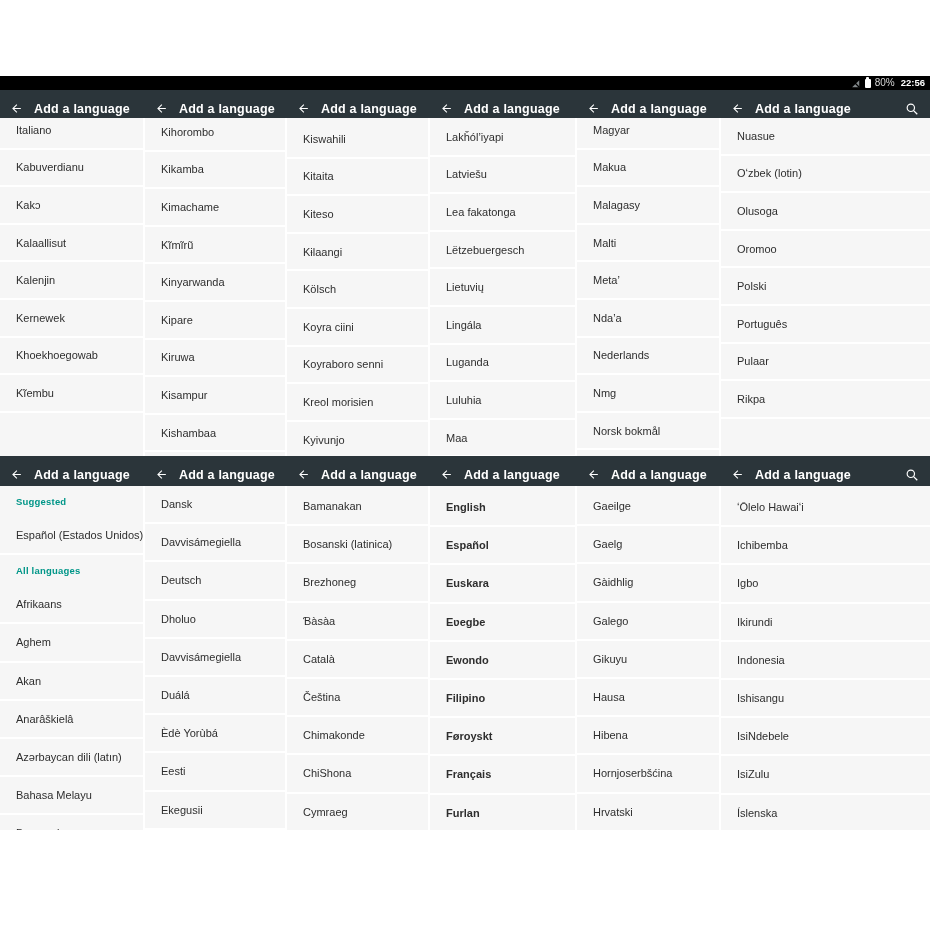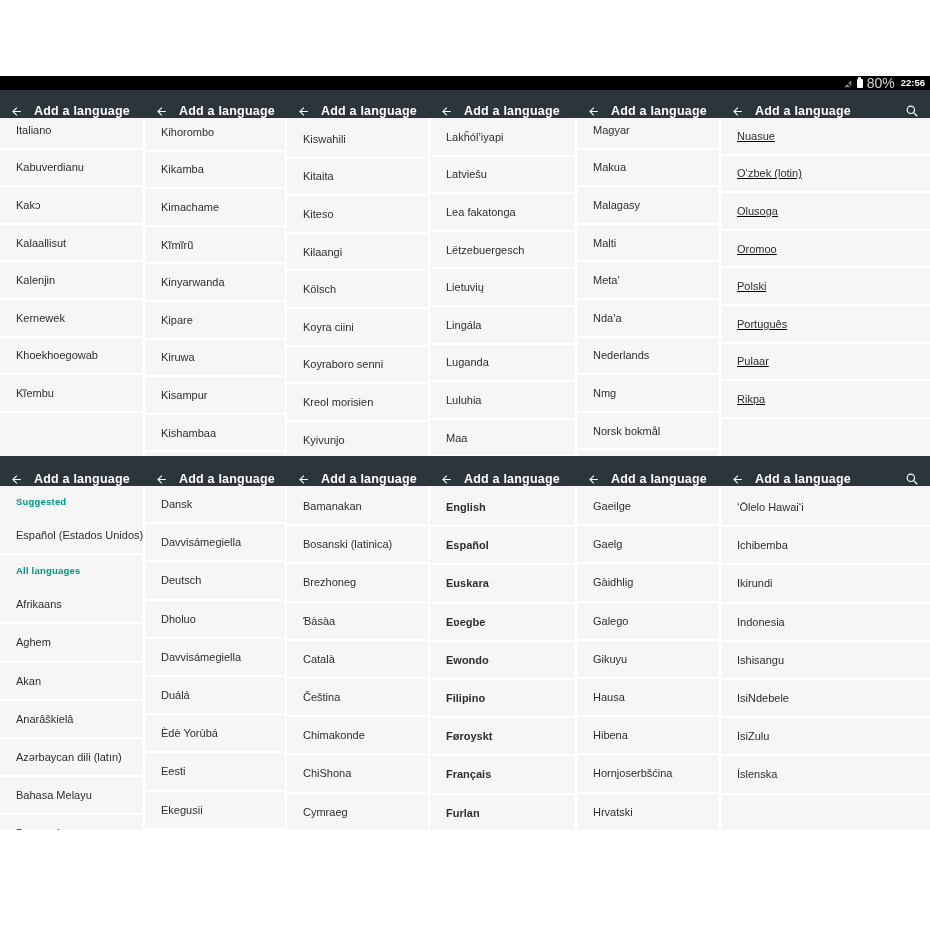--- a/index.html
+++ b/index.html
@@ -16,32 +16,32 @@
   .screen{width:930px;height:930px;background:#fff;overflow:hidden;position:relative;}
   .top-blank{height:76px;background:#fff;}
   .status-bar{
     height:14px;background:var(--status-bg);
     display:flex;align-items:center;justify-content:flex-end;
     gap:3px;padding-right:5px;
   }
   .no-sim{display:flex;align-items:center;opacity:.75;}
   .batt{display:inline-block;width:6px;height:9px;background:#fff;border-radius:1px;position:relative;margin-left:2px;}
   .batt::before{content:"";position:absolute;top:-2px;left:1.5px;width:3px;height:2px;background:#fff;border-radius:1px 1px 0 0;}
-  .batt-pct{color:#d6d6d6;font-size:14px;line-height:1;margin-left:1px;}
+  .batt-pct{color:#d6d6d6;font-size:10px;line-height:1;margin-left:1px;}
   .clock{color:#fff;font-size:9.5px;font-weight:bold;line-height:1;margin-left:3px;}
   .panel-row{
     display:grid;
     grid-template-columns:145px 142px 143px 147px 144px 1fr;
     height:366px;
   }
   .panel-row.row2{height:374px;}
   .panel{display:flex;flex-direction:column;overflow:hidden;}
   .app-bar{
     background:var(--app-bar-bg);height:28px;flex:0 0 auto;
-    display:flex;align-items:flex-end;padding:4px 11px 0 10px;
+    display:flex;align-items:flex-start;padding:12px 11px 0 10px;
   }
   .row2 .app-bar{height:30px;}
   .back-btn{display:flex;align-items:center;flex:0 0 auto;cursor:pointer;}
   .bar-title{color:#fff;font-size:12.5px;font-weight:600;margin-left:11px;letter-spacing:.2px;white-space:nowrap;}
   .search-btn{margin-left:auto;display:flex;align-items:center;cursor:pointer;}
   .list{flex:1;background:var(--list-bg);overflow:hidden;border-right:2px solid #fff;}
   .panel:last-child .list{border-right:none;}
   .scroll{will-change:transform;}
   .lang-item{
     height:37.6px;border-bottom:2px solid var(--divider);
@@ -283,21 +283,21 @@
           </span>
           <span class="bar-title">Add a language</span>
           <span class="search-btn">
             <svg width="14" height="14" viewBox="0 0 24 24">
               <circle cx="10" cy="10" r="6.3" fill="none" stroke="#fff" stroke-width="2"></circle>
               <line x1="14.8" y1="14.8" x2="21" y2="21" stroke="#fff" stroke-width="2.2"></line>
             </svg>
           </span>
         </div>
         <div class="list">
-          <div class="scroll" style="transform: translateY(0px); text-decoration: underline;">
+          <div class="scroll" style="transform: translateY(0px);">
             <div class="lang-item">
               <span class="lang-label">Nuasue</span>
             </div>
             <div class="lang-item">
               <span class="lang-label">Oʻzbek (lotin)</span>
             </div>
             <div class="lang-item">
               <span class="lang-label">Olusoga</span>
             </div>
             <div class="lang-item">
@@ -543,20 +543,23 @@
             </svg>
           </span>
         </div>
         <div class="list">
           <div class="scroll" style="transform: translateY(3px);">
             <div class="lang-item">
               <span class="lang-label">ʻŌlelo Hawaiʻi</span>
             </div>
             <div class="lang-item">
               <span class="lang-label">Ichibemba</span>
+            </div>
+            <div class="lang-item">
+              <span class="lang-label">Igbo</span>
             </div>
             <div class="lang-item">
               <span class="lang-label">Ikirundi</span>
             </div>
             <div class="lang-item">
               <span class="lang-label">Indonesia</span>
             </div>
             <div class="lang-item">
               <span class="lang-label">Ishisangu</span>
             </div>

